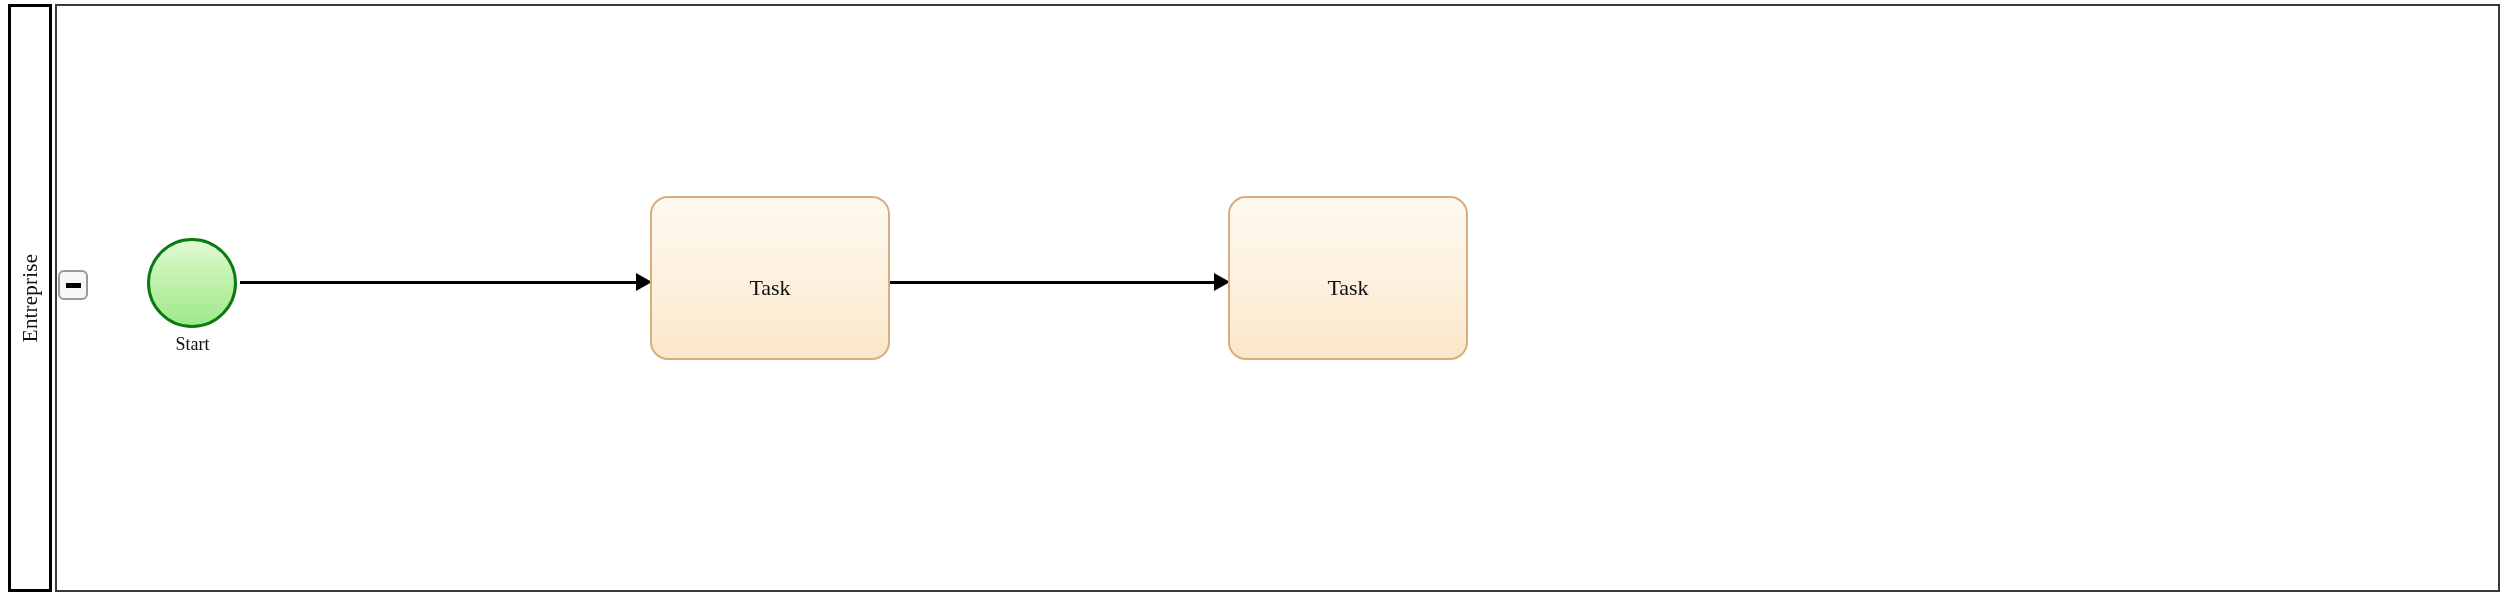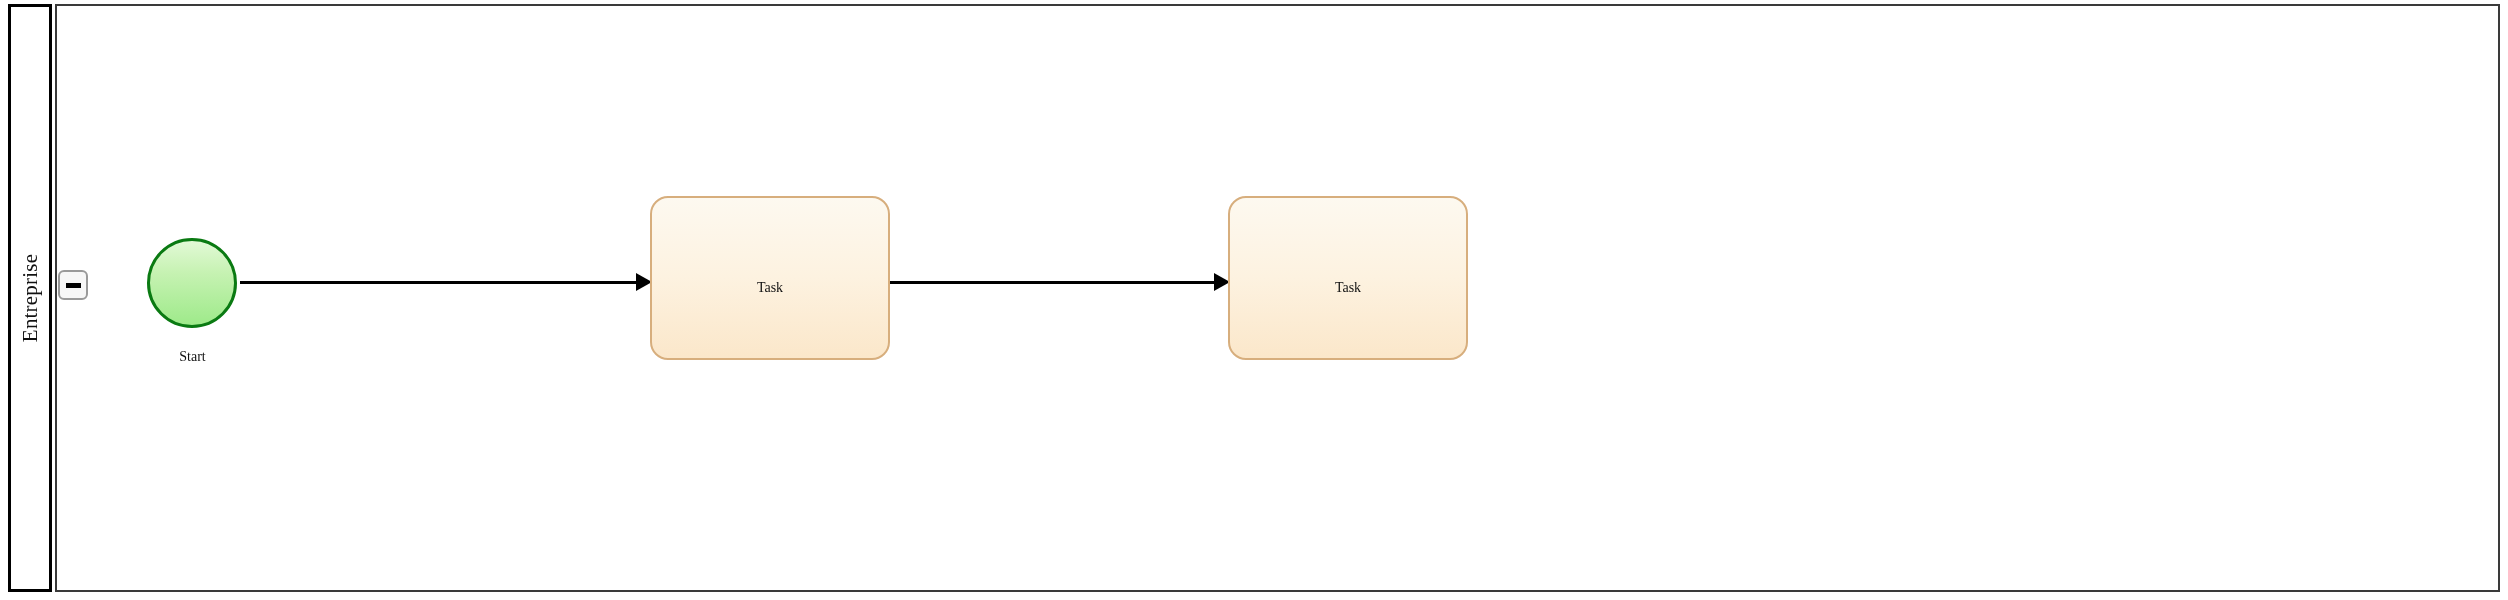--- a/index.html
+++ b/index.html
@@ -99,45 +99,45 @@
     height: 90px;
     box-sizing: border-box;
     border-radius: 50%;
     border: 3px solid #0a7a12;
     background: linear-gradient(to bottom, #e2f9d6 0%, #c6f2b2 38%, #9eea8a 100%);
   }
 
   .start-label {
     position: absolute;
     left: 120px;
-    top: 349px;
+    top: 334px;
     width: 145px;
     text-align: center;
-    font-size: 14px;
+    font-size: 18px;
     color: #111111;
     font-family: "Liberation Serif", "DejaVu Serif", serif;
     white-space: nowrap;
   }
 
   
   .task {
     position: absolute;
     top: 196px;
     width: 240px;
     height: 164px;
     box-sizing: border-box;
     border: 2px solid #d7ae7d;
     border-radius: 18px;
     background: linear-gradient(to bottom, #fdf9f0 0%, #fdf2e0 50%, #fbe7ca 100%);
     display: flex;
     align-items: center;
     justify-content: center;
   }
   .task-label {
-    font-size: 14px;
+    font-size: 22px;
     color: #111111;
     font-family: "Liberation Serif", "DejaVu Serif", serif;
     white-space: nowrap;
     margin-top: 20px;
   }
   #task-1 { left: 650px; }
   #task-2 { left: 1228px; }
 
   
   .flow {

